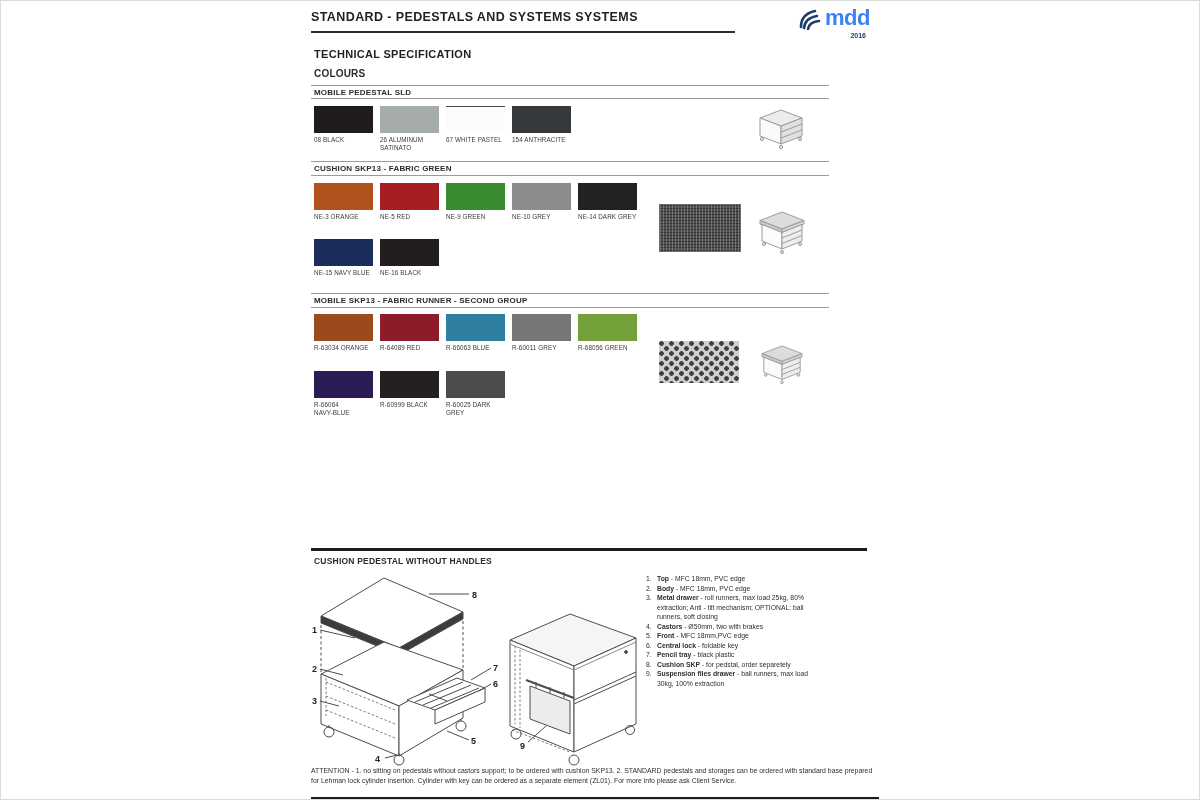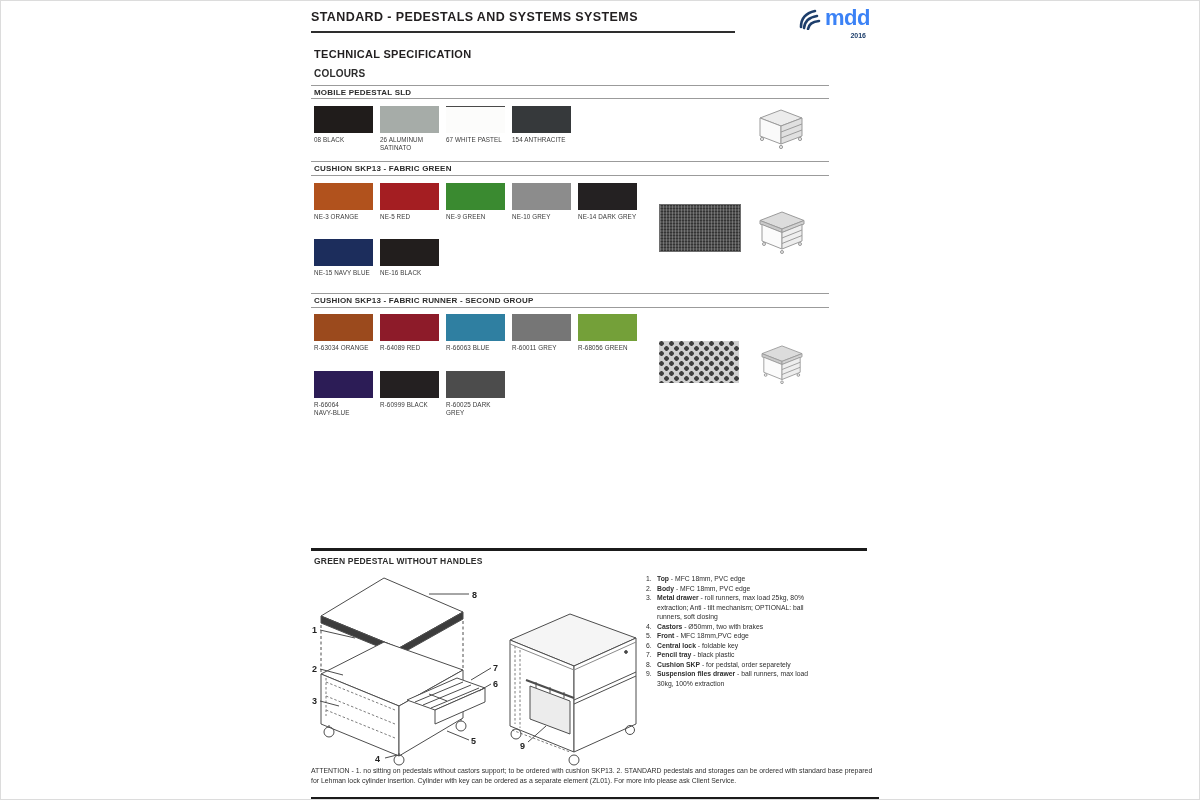--- a/index.html
+++ b/index.html
@@ -145,21 +145,21 @@
       <polygon points="25,21.5 45,13.5 45,30 25,38" fill="#eeeeee"></polygon>
       <line x1="25" y1="27" x2="45" y2="19"></line>
       <line x1="25" y1="32.5" x2="45" y2="24.5"></line>
       <circle cx="7" cy="33" r="1.5" fill="#e8e8e8"></circle>
       <circle cx="25" cy="41" r="1.5" fill="#e8e8e8"></circle>
       <circle cx="43" cy="33" r="1.5" fill="#e8e8e8"></circle>
     </g>
   </svg>
 
   <div class="abs rule" style="left:310px;top:292px;width:518px"></div>
-  <div class="abs h-section" style="left:313px;top:295px">CUSHION SKP13 - FABRIC RUNNER - SECOND GROUP</div>
+  <div class="abs h-section" style="left:313px;top:295px">MOBILE SKP13 - FABRIC RUNNER - SECOND GROUP</div>
   <div class="abs rule" style="left:310px;top:306px;width:518px"></div>
 
   <div class="abs cells" style="left:313px;top:313px">
     <div class="cell">
       <div class="sw" style="background-color: rgb(155, 74, 29);"></div>
       <div class="sw-label" style="width:66px">R-63034 ORANGE</div>
     </div>
     <div class="cell">
       <div class="sw" style="background-color: rgb(141, 27, 41);"></div>
       <div class="sw-label">R-64089 RED</div>
@@ -204,21 +204,21 @@
       <polygon points="25,21.5 45,13.5 45,30 25,38" fill="#eeeeee"></polygon>
       <line x1="25" y1="27" x2="45" y2="19"></line>
       <line x1="25" y1="32.5" x2="45" y2="24.5"></line>
       <circle cx="7" cy="33" r="1.5" fill="#e8e8e8"></circle>
       <circle cx="25" cy="41" r="1.5" fill="#e8e8e8"></circle>
       <circle cx="43" cy="33" r="1.5" fill="#e8e8e8"></circle>
     </g>
   </svg>
 
   <div class="abs rule-dark" style="left:310px;top:547px;width:556px"></div>
-  <div class="abs h-section" style="left:313px;top:555px;font-size:8.5px">GREEN PEDESTAL WITHOUT HANDLES</div>
+  <div class="abs h-section" style="left:313px;top:555px;font-size:8.5px">CUSHION PEDESTAL WITHOUT HANDLES</div>
 
   <svg class="draw" style="left:310px;top:571px" width="198" height="196" viewBox="0 0 198 196">
     <g fill="none" stroke="#4d4d4d" stroke-width="1">
       <polygon points="73,6 10,44 88,76 152,40" fill="#ffffff"></polygon>
       <polygon points="10,44 88,76 88,83 10,51" fill="#3c3c3c"></polygon>
       <polygon points="88,76 152,40 152,47 88,83" fill="#3c3c3c"></polygon>
       <line x1="118" y1="22" x2="158" y2="22"></line>
       <g stroke-dasharray="3,2.5">
         <line x1="10" y1="53" x2="10" y2="100"></line>
         <line x1="88" y1="85" x2="88" y2="132"></line>

